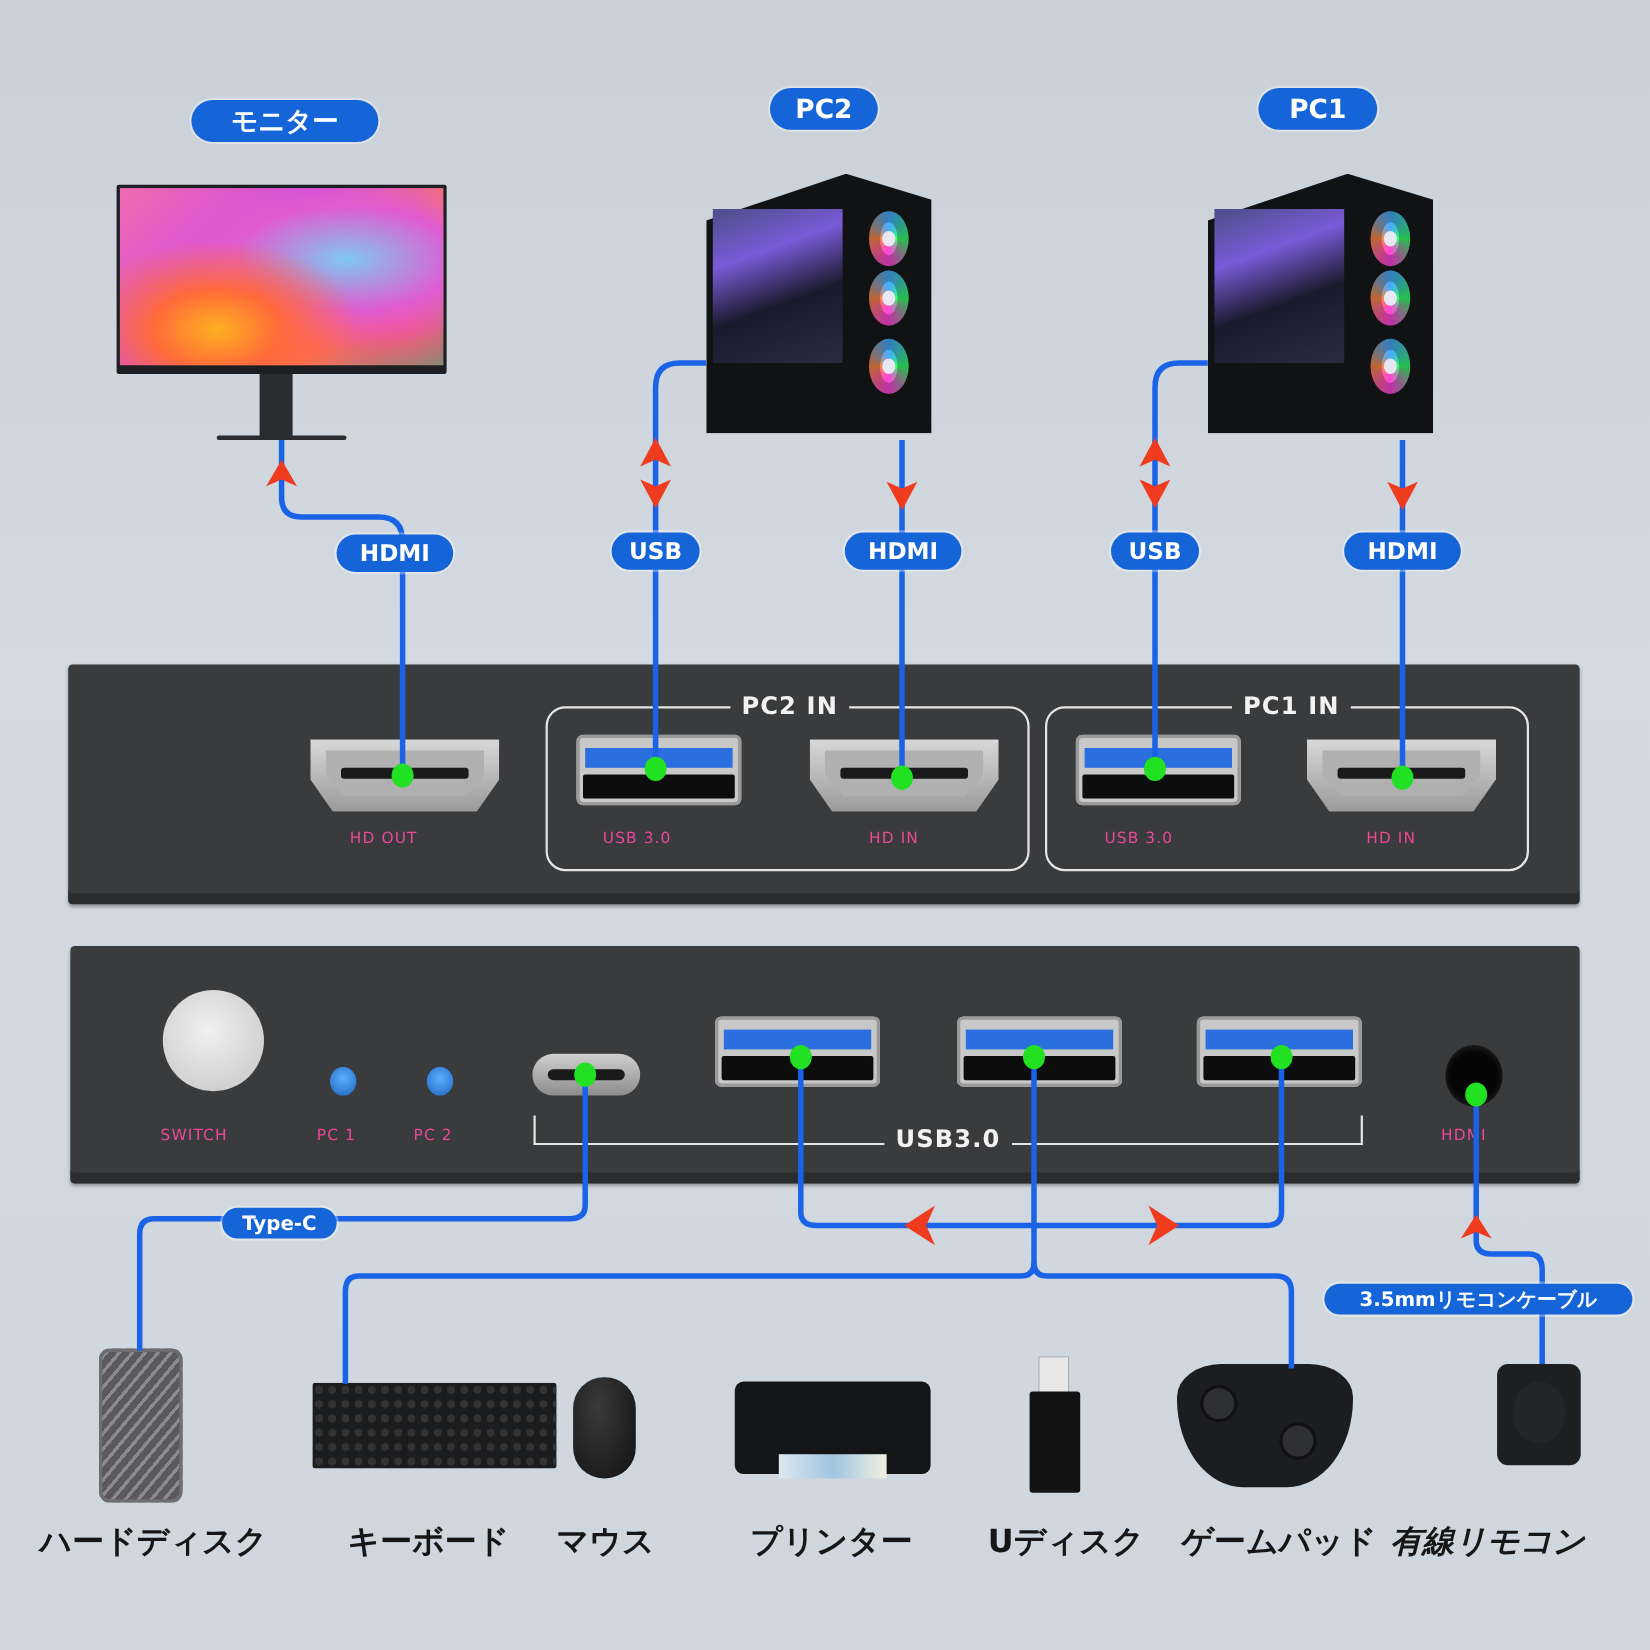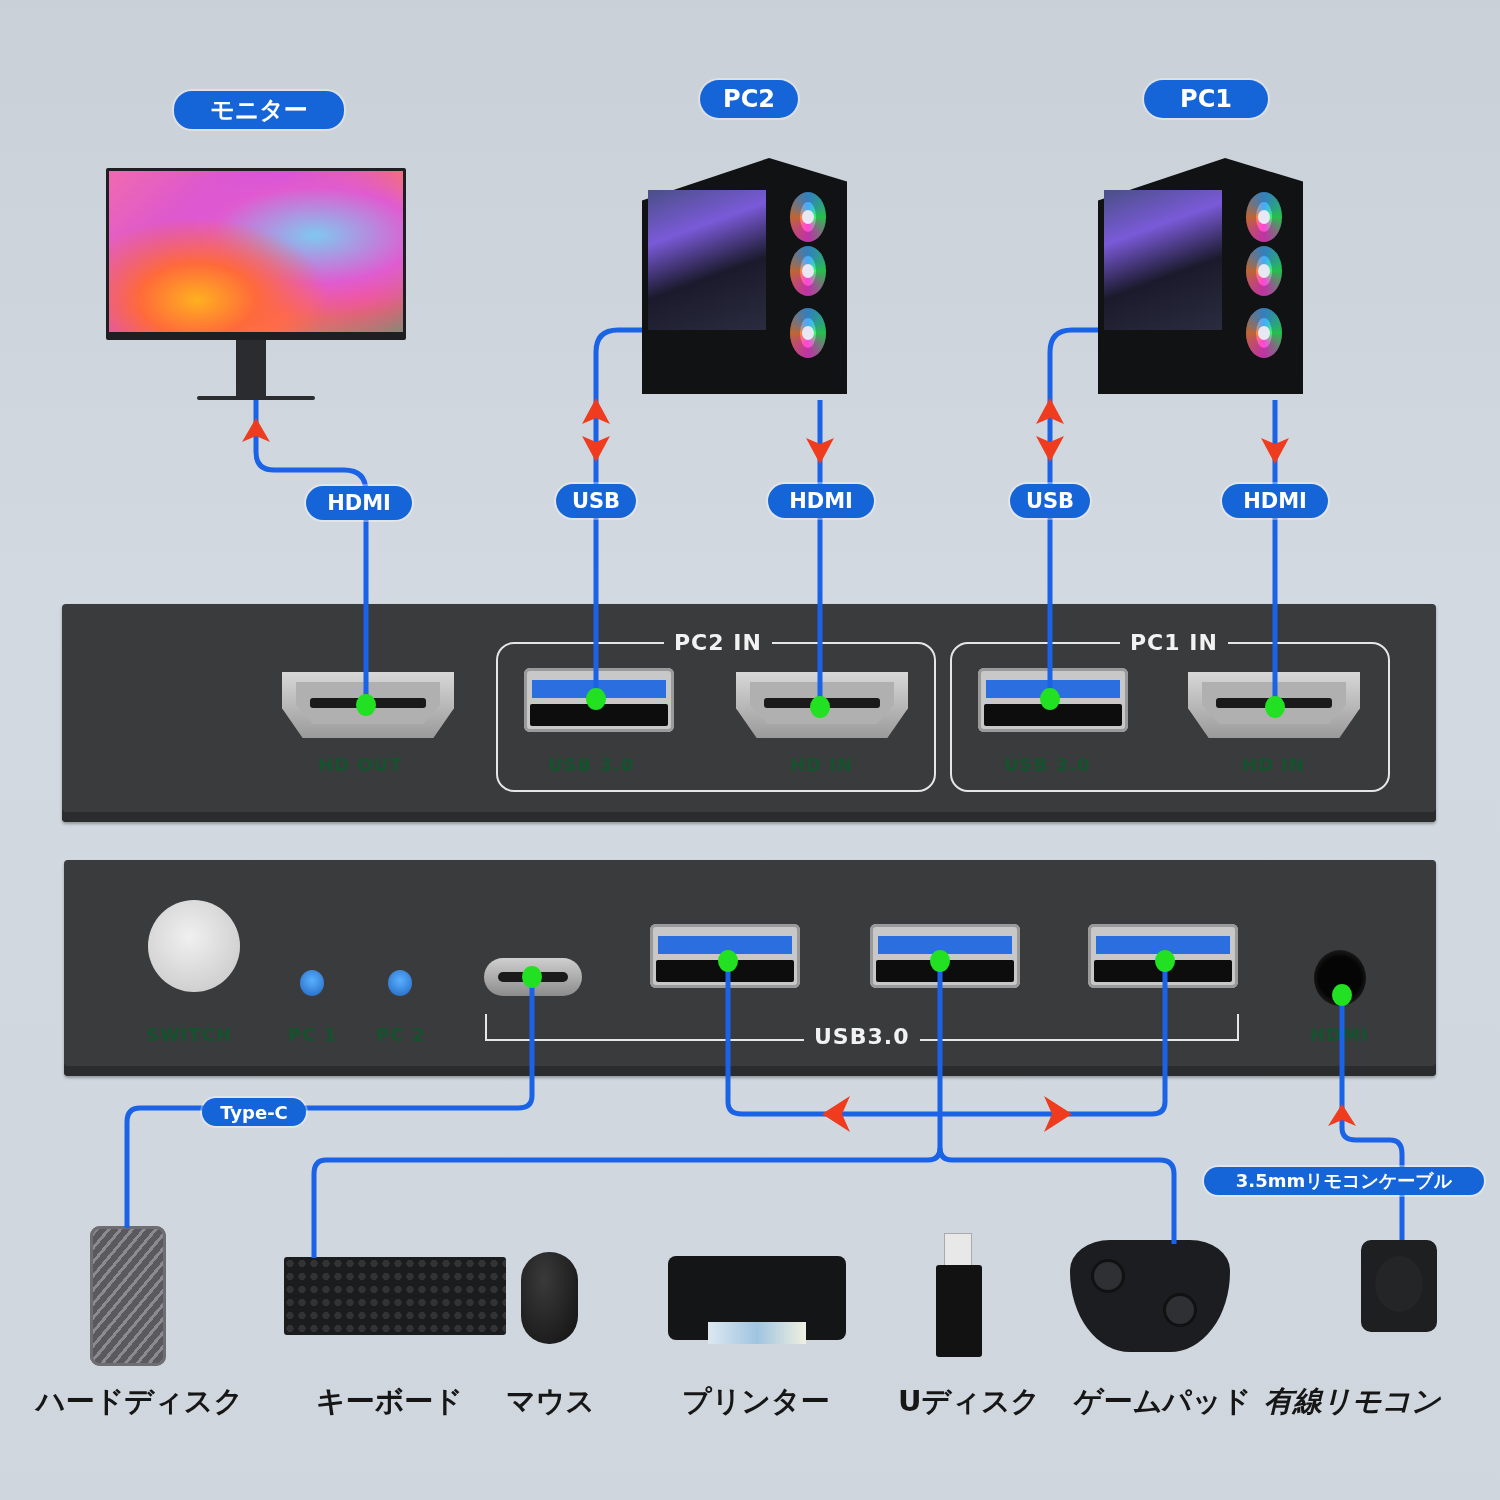--- a/index.html
+++ b/index.html
@@ -29,21 +29,21 @@
   .tower .body{position:absolute;left:0;top:8px;width:205px;height:236px;background:#101214;
     clip-path:polygon(0 18%,62% 0,100% 10%,100% 100%,0 100%);}
   .tower .glass{position:absolute;left:6px;top:40px;width:118px;height:140px;
     background:linear-gradient(160deg,#4a4f86 0%,#7a5ad8 30%,#1a1a2c 60%,#2c2c40 100%);}
   .tower .fan{position:absolute;width:36px;height:50px;border-radius:50%;
     background:conic-gradient(#4af,#3f6,#f4d,#f84,#4af);box-shadow:inset 0 0 0 10px rgba(0,0,0,0.25);}
   .tower .fan::after{content:"";position:absolute;left:12px;top:18px;width:12px;height:14px;border-radius:50%;background:#e8e8f4;}
   
   .panel{background:#3a3b3d;border-radius:4px;z-index:1;
     box-shadow:inset 0 -10px 0 #2b2c2e, 0 2px 3px rgba(0,0,0,0.3);}
-  .panel-label{position:absolute;color:#14532d;font-weight:bold;font-size:18px;letter-spacing:1px;white-space:nowrap;z-index:2;}
+  .panel-label{position:absolute;color:#ec4899;font-weight:normal;font-size:14px;letter-spacing:1px;white-space:nowrap;z-index:2;}
   .group-box{position:absolute;border:2px solid #e6e6e6;border-radius:18px;z-index:1;}
   .group-title{position:absolute;background:#3a3b3d;color:#f2f2f2;font-weight:bold;font-size:22px;padding:0 10px;letter-spacing:1px;z-index:2;}
   .hdmi-port{position:absolute;width:172px;height:66px;background:linear-gradient(#d8d8d8,#9a9a9a);
     clip-path:polygon(0 0,100% 0,100% 55%,88% 100%,12% 100%,0 55%);z-index:2;}
   .hdmi-port::after{content:"";position:absolute;left:14px;top:10px;right:14px;bottom:14px;background:#b0b0b0;
     clip-path:polygon(0 0,100% 0,100% 55%,88% 100%,12% 100%,0 55%);}
   .hdmi-pins{position:absolute;left:28px;top:26px;width:116px;height:10px;background:#1a1a1a;border-radius:3px;z-index:3;}
   .usb-port{position:absolute;width:150px;height:64px;background:#c8c8c8;border-radius:6px;z-index:2;
     box-shadow:inset 0 0 0 3px #9a9a9a;}
   .usb-port .tongue{position:absolute;left:8px;top:12px;right:8px;height:18px;background:#2b6ee0;}
@@ -98,37 +98,37 @@
     <polygon points="820,464 806,438 820,444 834,438"></polygon>
     <polygon points="1050,398 1036,424 1050,418 1064,424"></polygon>
     <polygon points="1050,462 1036,436 1050,442 1064,436"></polygon>
     <polygon points="1275,464 1261,438 1275,444 1289,438"></polygon>
     <polygon points="822,1114 850,1096 842,1114 850,1132"></polygon>
     <polygon points="1072,1114 1044,1096 1052,1114 1044,1132"></polygon>
     <polygon points="1342,1104 1328,1126 1342,1120 1356,1126"></polygon>
   </g>
 </svg>
 
-<div class="pill big" style="left:174px;top:91px;width:170px;border-radius:18px;">モニター</div>
+<div class="pill big" style="left:174px;top:91px;width:170px;">モニター</div>
 <div class="abs monitor">
     <div class="screen"></div>
   </div>
 <div class="abs stand-neck"></div>
 <div class="abs stand-base"></div>
 
 <div class="pill big" style="left:700px;top:80px;width:98px;">PC2</div>
 <div class="abs tower" style="left:642px;top:150px;">
   <div class="body"></div>
     <div class="glass"></div>
   <div class="fan" style="left:148px;top:42px;"></div>
   <div class="fan" style="left:148px;top:96px;"></div>
   <div class="fan" style="left:148px;top:158px;"></div>
 </div>
 
-<div class="pill big" style="left:1144px;top:80px;width:124px;">PC1</div>
+<div class="pill big" style="left:1144px;top:80px;width:108px;">PC1</div>
 <div class="abs tower" style="left:1098px;top:150px;">
   <div class="body"></div>
     <div class="glass"></div>
   <div class="fan" style="left:148px;top:42px;"></div>
   <div class="fan" style="left:148px;top:96px;"></div>
   <div class="fan" style="left:148px;top:158px;"></div>
 </div>
 
 <div class="pill med" style="left:306px;top:486px;width:106px;">HDMI</div>
 <div class="pill med" style="left:556px;top:484px;width:80px;">USB</div>

